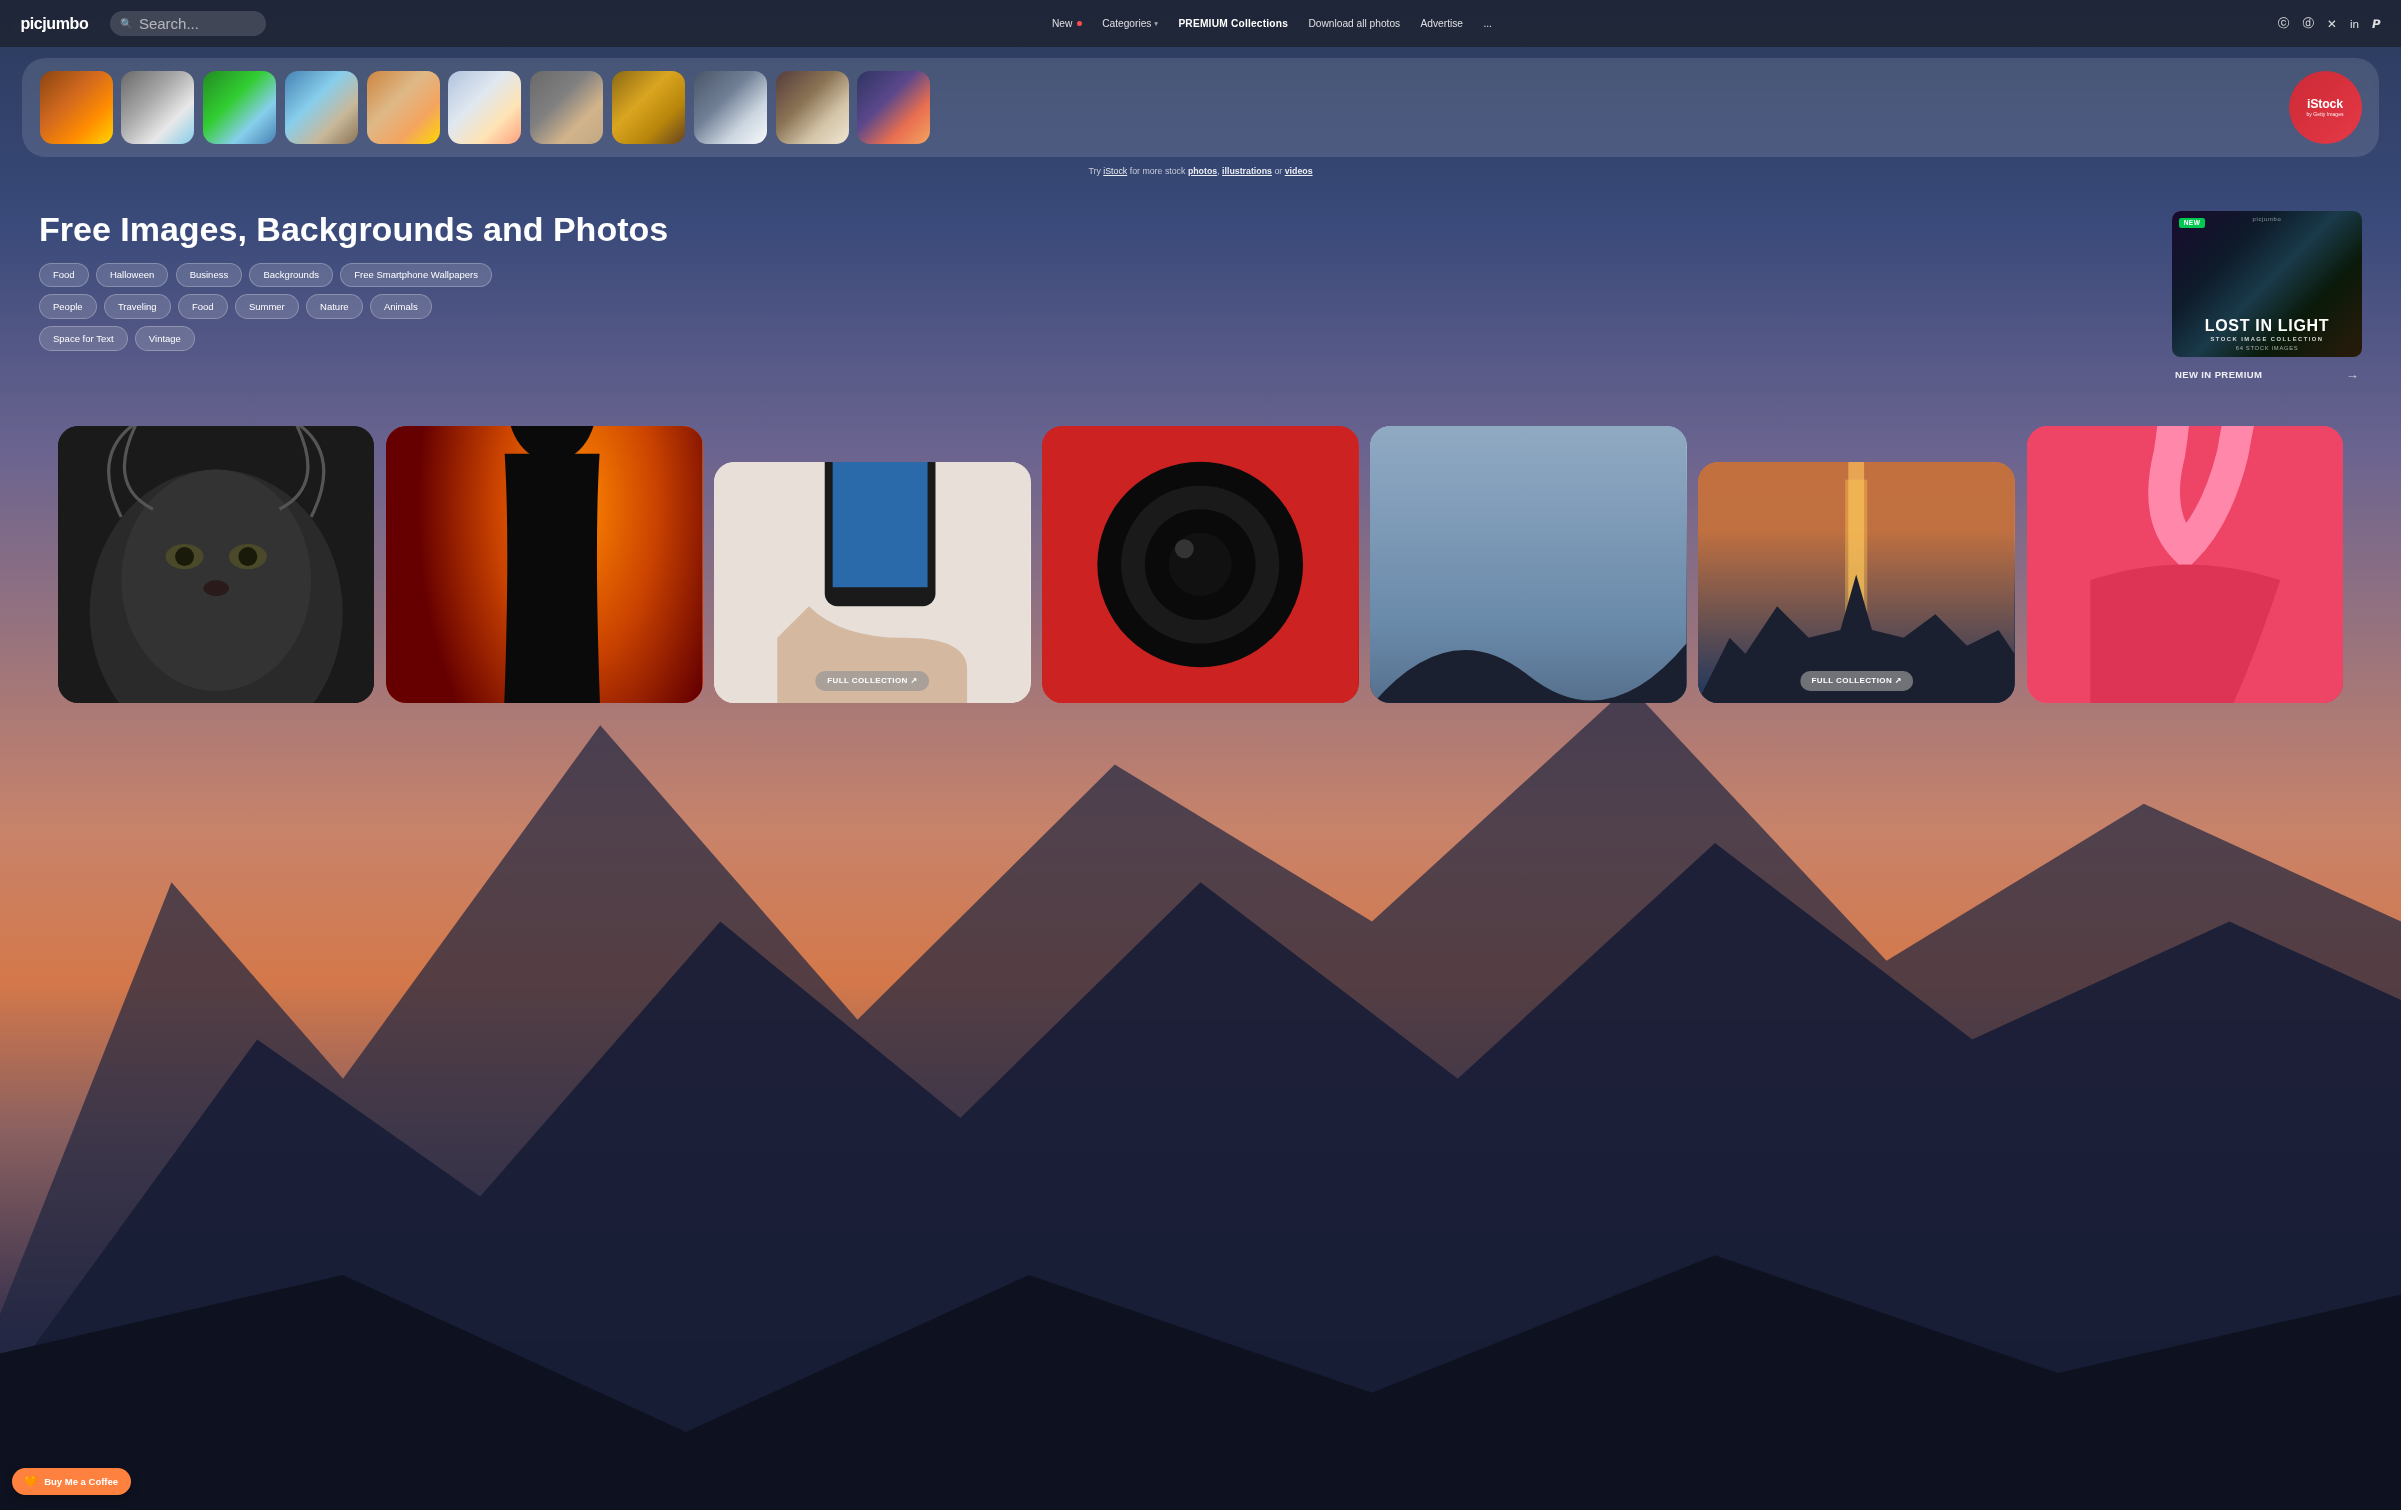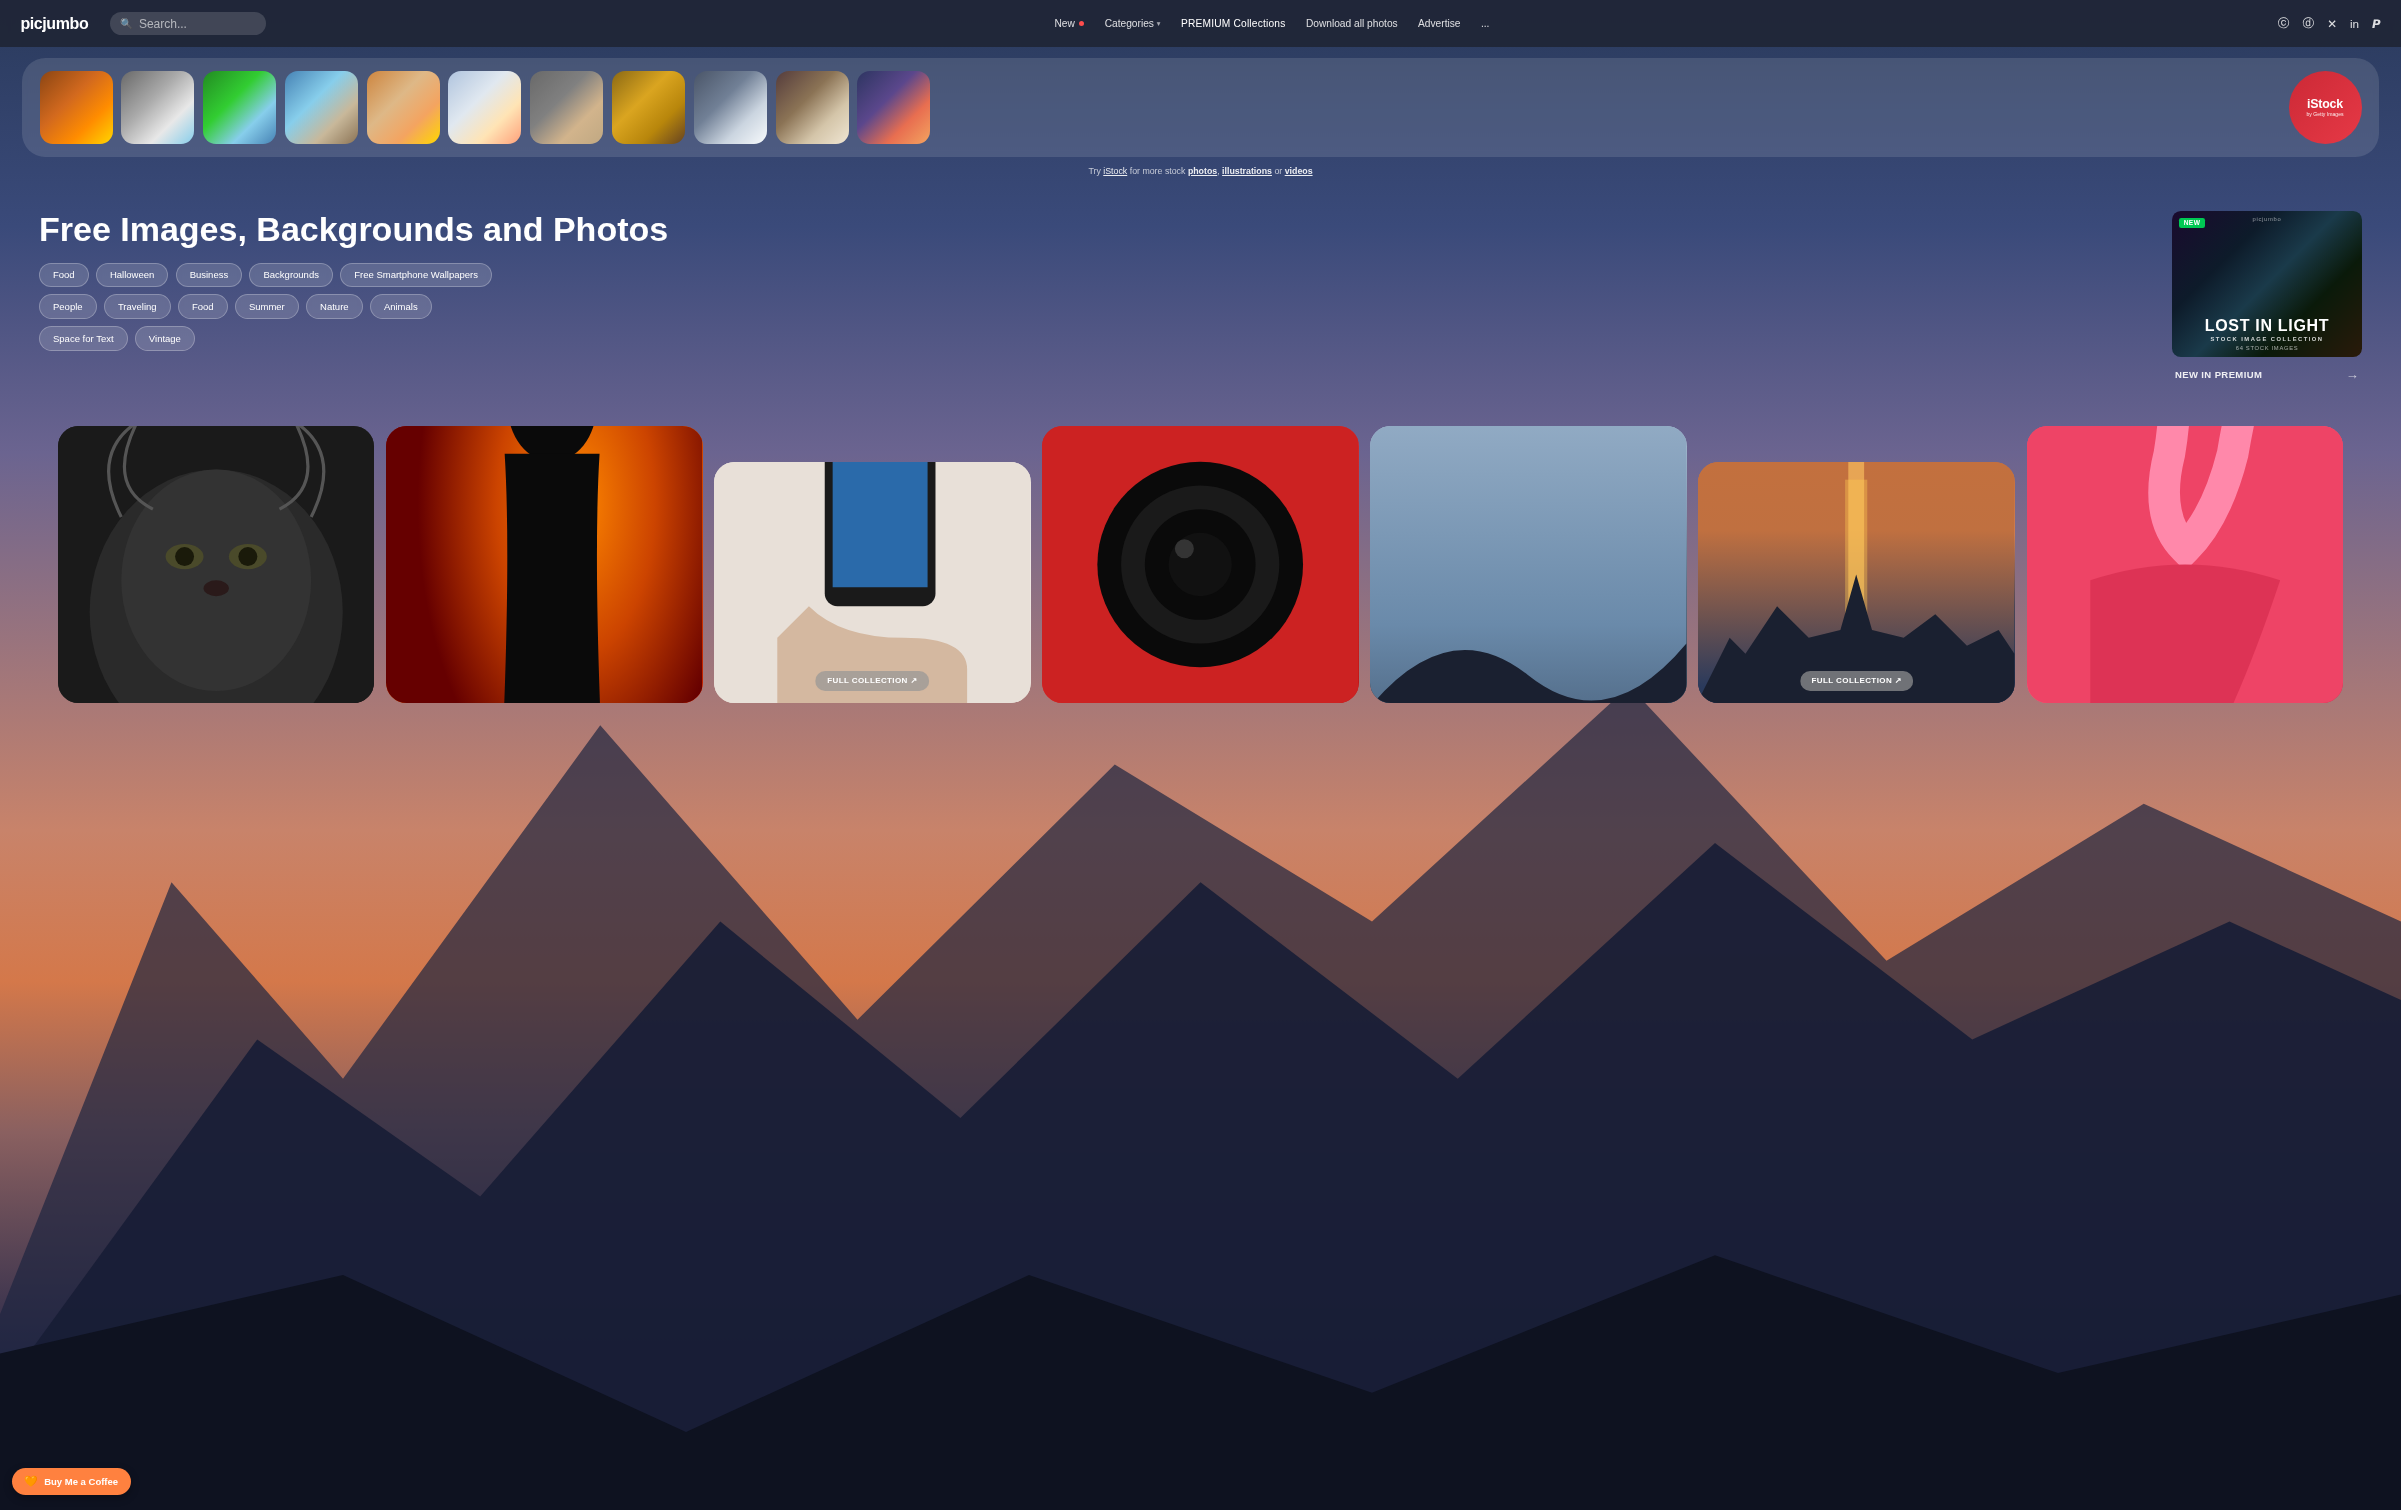--- a/index.html
+++ b/index.html
@@ -16,30 +16,30 @@
       font-size: 16px; font-weight: 800; color: #fff; letter-spacing: -0.4px;
     }
     .nav-left { display: flex; align-items: center; gap: 4.4px; }
     .search-bar {
       display: flex; align-items: center;
       background: rgba(255,255,255,0.15); border-radius: 17.5px;
       padding: 4.4px 10.2px; gap: 5.8px; margin-left: 17.5px;
     }
     .search-bar input {
       background: none; border: none; outline: none;
-      color: #fff; font-size: 12px; width: 117px;
+      color: #fff; font-size: 15px; width: 117px;
     }
     .search-bar input::placeholder { color: rgba(255,255,255,0.6); }
     .search-icon { color: rgba(255,255,255,0.7); font-size: 10.2px; }
     .nav-center { display: flex; align-items: center; gap: 20.4px; }
     .nav-item {
       color: rgba(255,255,255,0.85); font-size: 10.2px; font-weight: 500;
       cursor: pointer; white-space: nowrap; display: flex; align-items: center; gap: 2.9px;
     }
-    .nav-item.premium { color: #fff; font-weight: 400; letter-spacing: 0.2px; }
+    .nav-item.premium { color: #fff; font-weight: 700; letter-spacing: 0.2px; }
     .nav-dot { width: 5.1px; height: 5.1px; background: #ff4d4d; border-radius: 50%; display: inline-block; margin-left: 1.5px; }
     .nav-right { display: flex; align-items: center; gap: 13px; }
     .social-icon { color: rgba(255,255,255,0.85); font-size: 11.7px; cursor: pointer; }
 
     
     .hero {
       position: relative; min-height: 100vh; overflow: hidden;
       display: flex; flex-direction: column;
     }
     .hero-bg {

